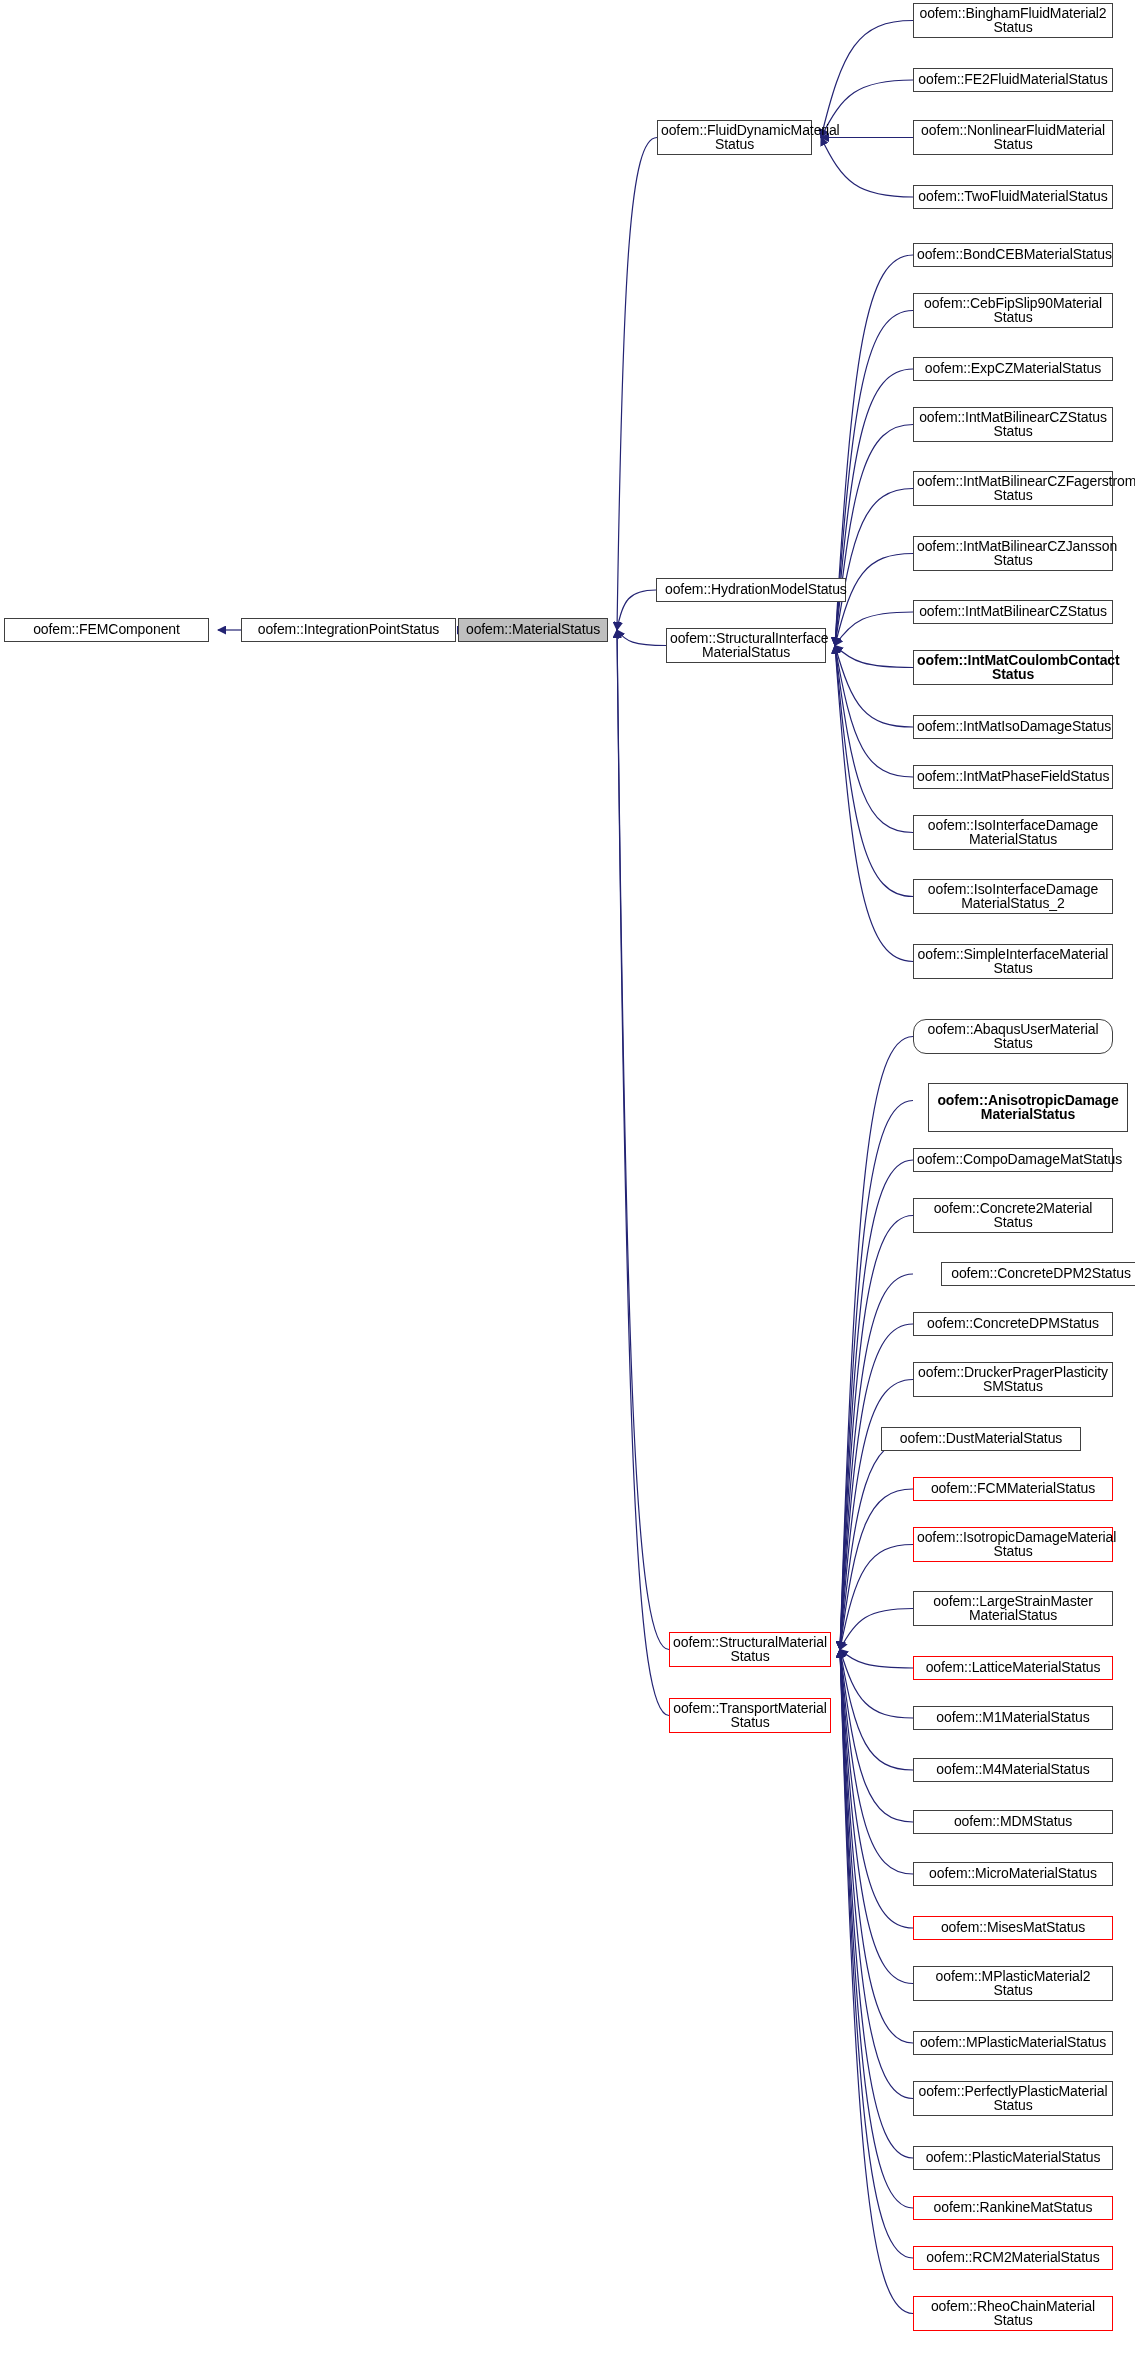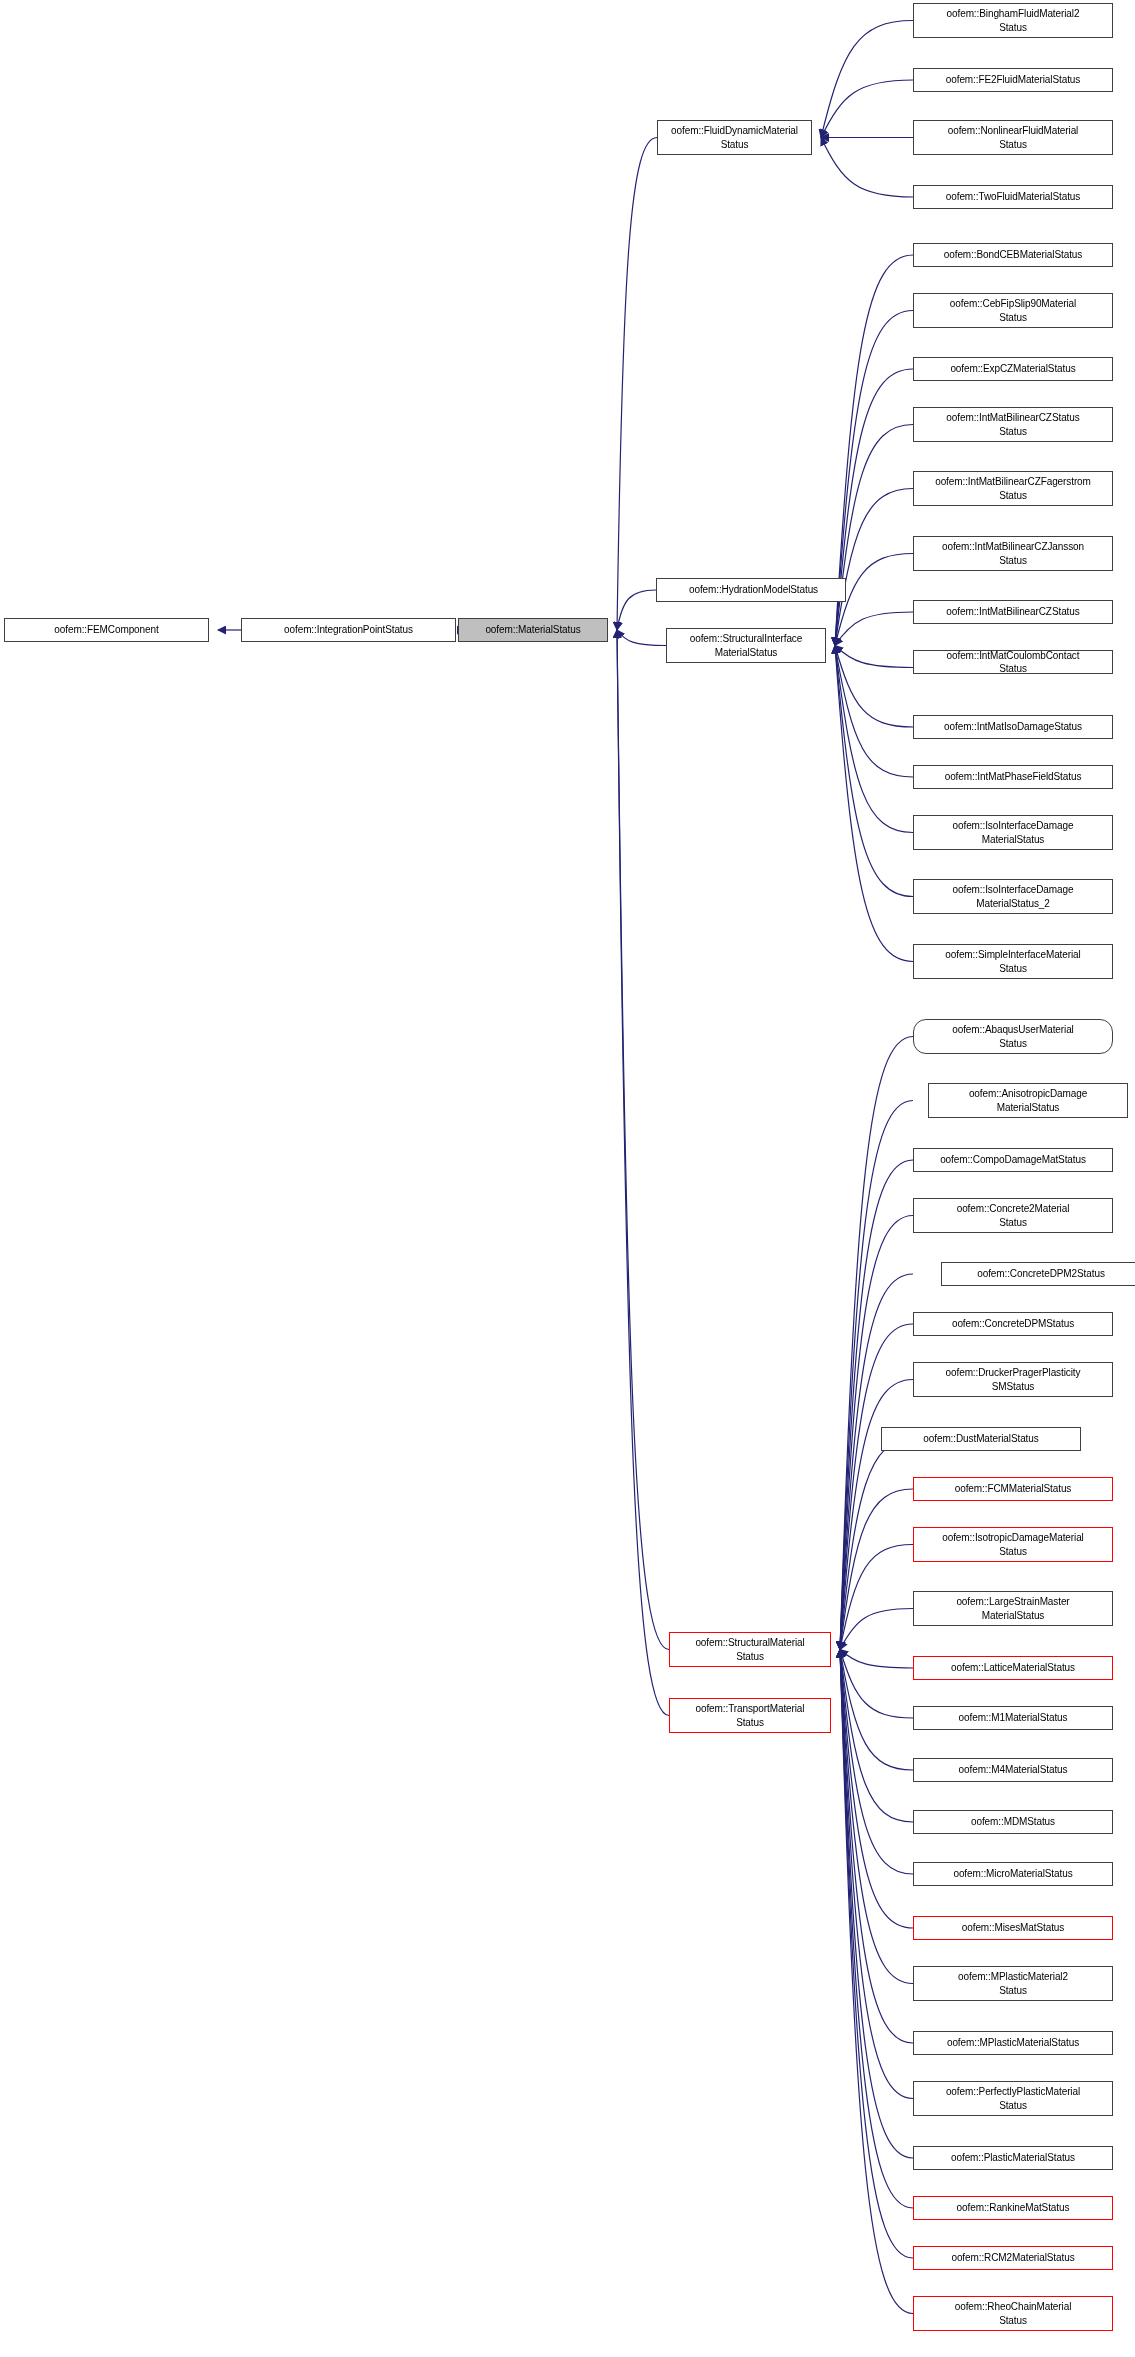--- a/index.html
+++ b/index.html
@@ -5,21 +5,21 @@
   html,body{margin:0;padding:0;background:#ffffff;}
   body{font-family:"Liberation Sans", sans-serif;}
   #diagram-root{position:relative;width:1135px;height:2357px;background:#fff;overflow:hidden;}
   svg.edges{position:absolute;left:0;top:0;width:1135px;height:2357px;pointer-events:none;}
   .node{
     position:absolute;
     box-sizing:border-box;
     border:1px solid #404040;
     background:#ffffff;
     color:#000000;
-    font-size:10px;
+    font-size:14px;
     line-height:13.5px;
     text-align:center;
     display:flex;
     align-items:center;
     justify-content:center;
     padding:1px 3px;
     white-space:pre-line;
     letter-spacing:-0.1px;
   }
   .node.root{background:#bfbfbf;border-color:#404040;}
@@ -105,37 +105,37 @@
       <div class="node" style="left: 913px; top: 293px; width: 200px; height: 35px;"><span>oofem::CebFipSlip90Material
 Status</span></div>
       <div class="node" style="left: 913px; top: 357px; width: 200px; height: 24px;"><span>oofem::ExpCZMaterialStatus</span></div>
       <div class="node" style="left: 913px; top: 407px; width: 200px; height: 35px;"><span>oofem::IntMatBilinearCZStatus
 Status</span></div>
       <div class="node" style="left: 913px; top: 471px; width: 200px; height: 35px;"><span>oofem::IntMatBilinearCZFagerstrom
 Status</span></div>
       <div class="node" style="left: 913px; top: 536px; width: 200px; height: 35px;"><span>oofem::IntMatBilinearCZJansson
 Status</span></div>
       <div class="node" style="left: 913px; top: 600px; width: 200px; height: 24px;"><span>oofem::IntMatBilinearCZStatus</span></div>
-      <div class="node" style="left: 913px; top: 650px; width: 200px; height: 24px;"><span>oofem::IntMatCoulombContact
+      <div class="node" style="left: 913px; top: 650px; width: 200px; height: 35px; font-weight: bold;"><span>oofem::IntMatCoulombContact
 Status</span></div>
       <div class="node" style="left: 913px; top: 715px; width: 200px; height: 24px;"><span>oofem::IntMatIsoDamageStatus</span></div>
       <div class="node" style="left: 913px; top: 765px; width: 200px; height: 24px;"><span>oofem::IntMatPhaseFieldStatus</span></div>
       <div class="node" style="left: 913px; top: 815px; width: 200px; height: 35px;"><span>oofem::IsoInterfaceDamage
 MaterialStatus</span></div>
       <div class="node" style="left: 913px; top: 879px; width: 200px; height: 35px;"><span>oofem::IsoInterfaceDamage
 MaterialStatus_2</span></div>
       <div class="node" style="left: 913px; top: 944px; width: 200px; height: 35px;"><span>oofem::SimpleInterfaceMaterial
 Status</span></div>
       <div class="node highlight" style="left: 669px; top: 1632px; width: 162px; height: 35px;"><span>oofem::StructuralMaterial
 Status</span></div>
       <div class="node highlight" style="left: 669px; top: 1698px; width: 162px; height: 35px;"><span>oofem::TransportMaterial
 Status</span></div>
       <div class="node" style="left: 913px; top: 1019px; width: 200px; height: 35px; border-radius: 13px;"><span>oofem::AbaqusUserMaterial
 Status</span></div>
-      <div class="node" style="left: 928px; top: 1083px; width: 200px; height: 35px;"><span>oofem::AnisotropicDamage
+      <div class="node" style="left: 928px; top: 1083px; width: 200px; height: 49px; font-weight: bold;"><span>oofem::AnisotropicDamage
 MaterialStatus</span></div>
       <div class="node" style="left: 913px; top: 1148px; width: 200px; height: 24px;"><span>oofem::CompoDamageMatStatus</span></div>
       <div class="node" style="left: 913px; top: 1198px; width: 200px; height: 35px;"><span>oofem::Concrete2Material
 Status</span></div>
       <div class="node" style="left: 913px; top: 1262px; width: 200px; height: 24px; margin-left: 28px;"><span>oofem::ConcreteDPM2Status</span></div>
       <div class="node" style="left: 913px; top: 1312px; width: 200px; height: 24px;"><span>oofem::ConcreteDPMStatus</span></div>
       <div class="node" style="left: 913px; top: 1362px; width: 200px; height: 35px;"><span>oofem::DruckerPragerPlasticity
 SMStatus</span></div>
       <div class="node" style="left: 881px; top: 1427px; width: 200px; height: 24px; justify-content: center;"><span>oofem::DustMaterialStatus</span></div>
       <div class="node highlight" style="left: 913px; top: 1477px; width: 200px; height: 24px;"><span>oofem::FCMMaterialStatus</span></div>

